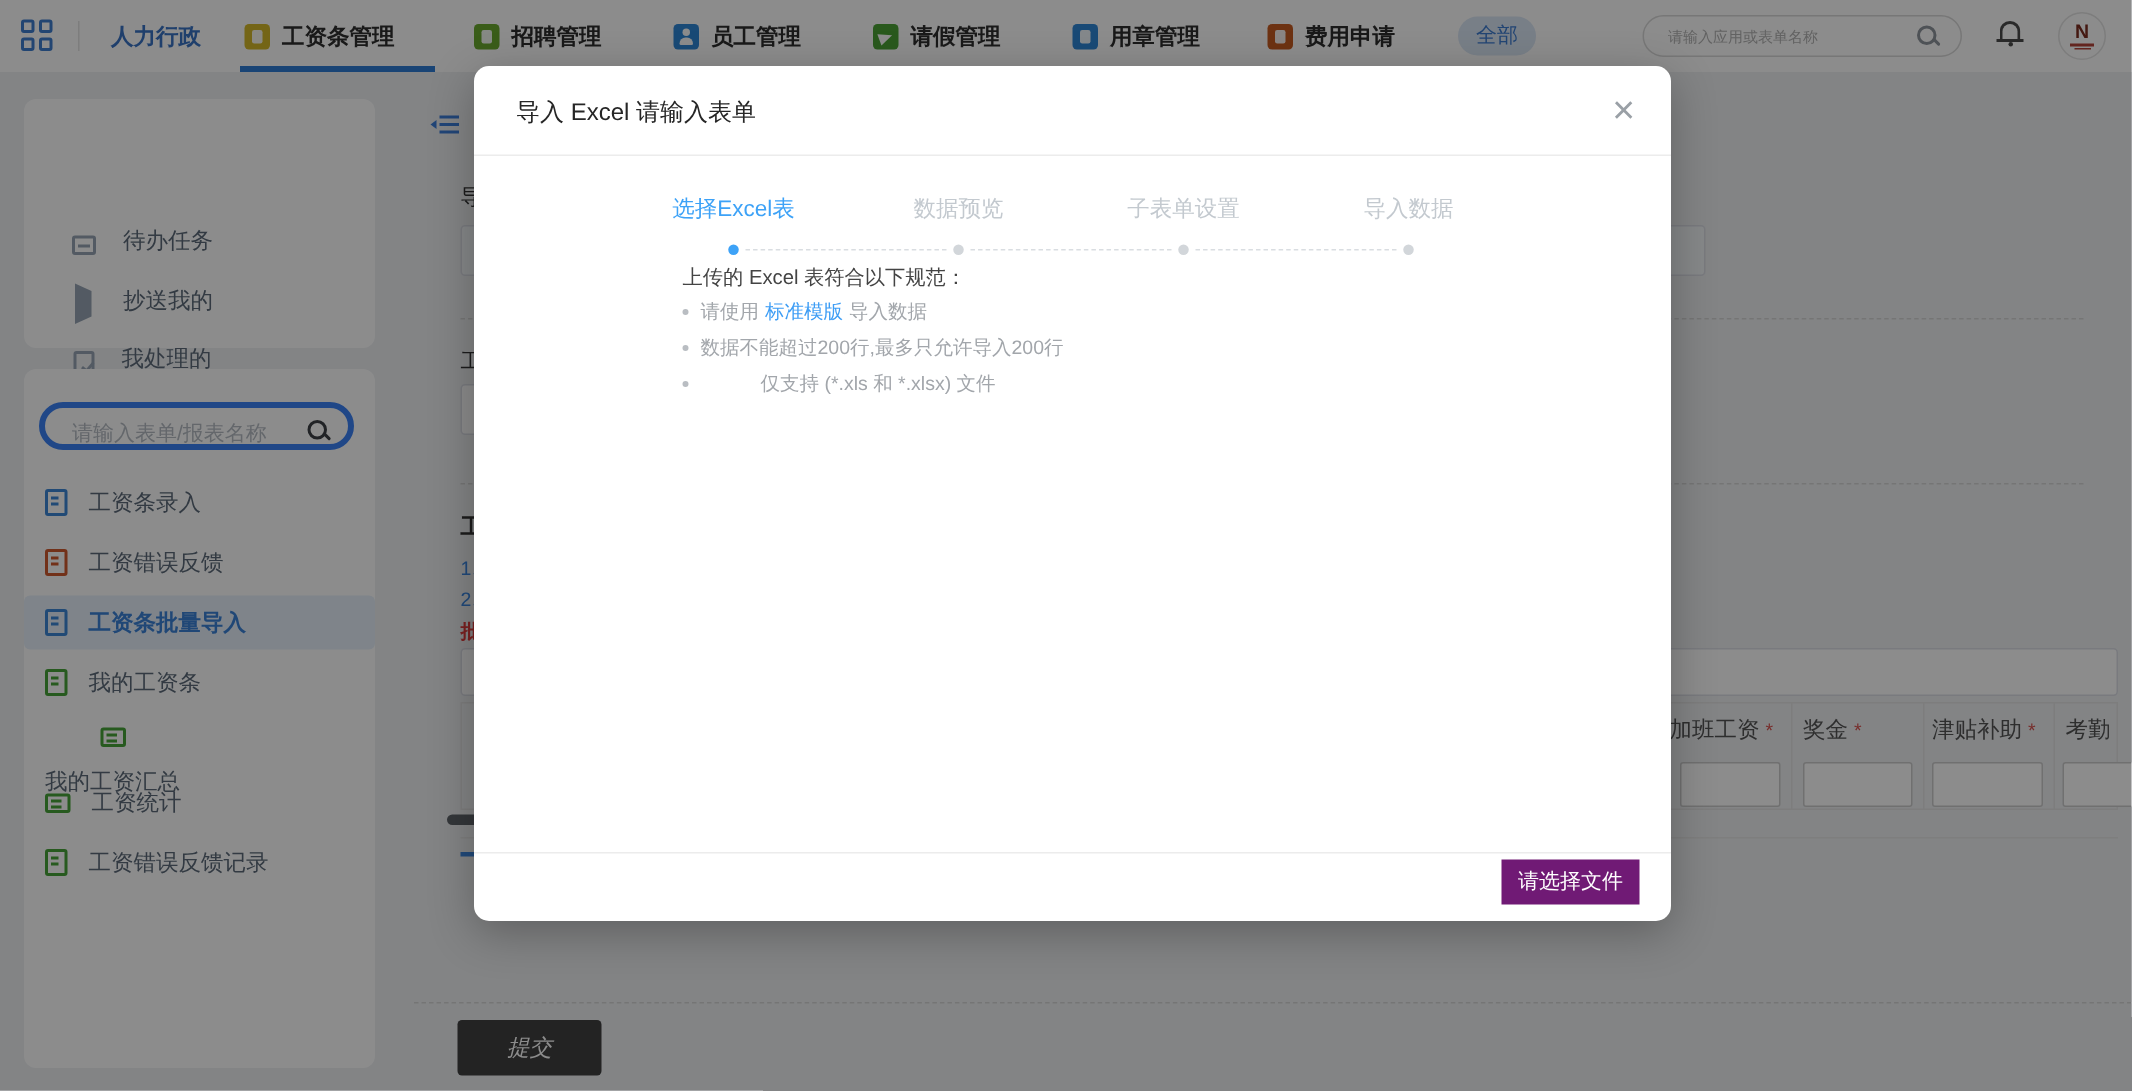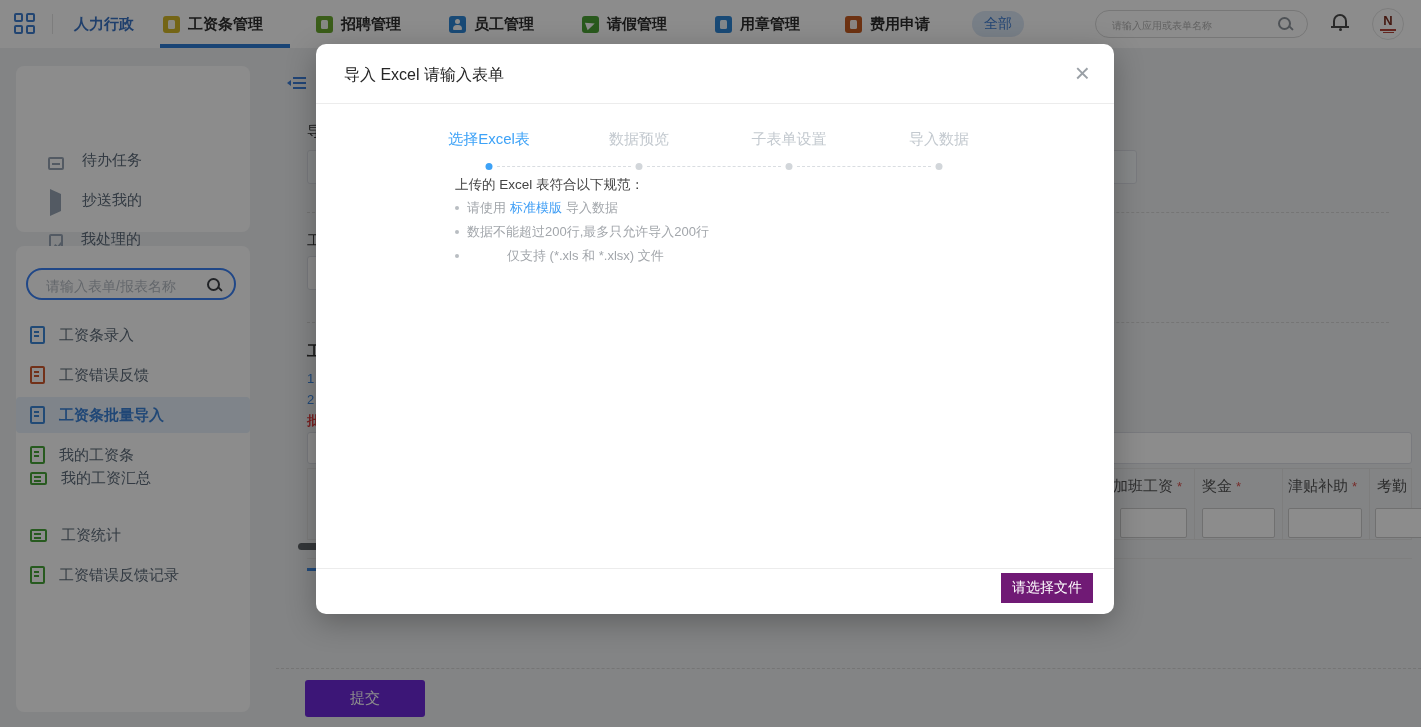--- a/index.html
+++ b/index.html
@@ -44,21 +44,21 @@
   .card2{left:16px;top:246px;width:234px;height:466px;}
   .quick-item{position:absolute;left:32px;height:20px;display:flex;align-items:flex-end;gap:18px;color:#5d6b7a;font-size:15px;cursor:pointer;}
   .qic{position:relative;width:16px;height:16px;display:inline-block;color:#97a5b4;flex:0 0 auto;}
   .qic-cal{border:2px solid currentColor;border-radius:2px;width:12px;height:9px;margin-top:4px;box-sizing:content-box;}
   .qic-cal::before{content:"";position:absolute;left:2px;top:4px;width:8px;height:2px;background:currentColor;}
   .qic-send{width:0;height:0;border-left:11px solid #97a5b4;border-top:5px solid transparent;border-bottom:5px solid transparent;transform:rotate(-25deg);margin:3px 0 0 2px;}
   .qic-clip{border:2px solid currentColor;border-radius:2px;width:10px;height:11px;margin:2px 0 0 1px;box-sizing:content-box;}
   .qic-clip::after{content:"";position:absolute;left:5px;top:4px;width:3px;height:6px;border-right:2px solid currentColor;border-bottom:2px solid currentColor;transform:rotate(40deg);}
   .qic-edit{border:2px solid currentColor;border-radius:2px;width:11px;height:11px;margin-top:3px;box-sizing:content-box;}
   .qic-edit::after{content:"";position:absolute;left:8px;top:-2px;width:2px;height:13px;background:currentColor;transform:rotate(45deg);}
-  .side-search{position:absolute;left:26px;top:268px;width:210px;height:32px;border:2px solid #3b82f6;border-radius:16px;box-sizing:border-box;background:#fff;}
+  .side-search{position:absolute;left:26px;top:268px;width:210px;height:32px;border:4px solid #3b82f6;border-radius:16px;box-sizing:border-box;background:#fff;}
   .side-search input{position:absolute;left:16px;top:5px;width:155px;height:20px;border:none;outline:none;font-size:14px;background:transparent;color:#555;font-family:inherit;}
   .side-search input::placeholder{color:#b6bcc4;}
   .side-search .mag{right:14px;top:8px;border-color:#3c4046;}
   .side-search .mag::after{background:#3c4046;}
   .menu-item{position:absolute;left:30px;height:20px;display:flex;align-items:center;gap:14px;color:#5d6b7a;font-size:15px;cursor:pointer;z-index:2;}
   .menu-active-bg{position:absolute;left:16px;top:397px;width:234px;height:36px;background:#e7f1fc;border-radius:4px;z-index:1;}
   .menu-item.active{color:#3b82d8;font-weight:bold;}
   .mic{position:relative;width:11px;height:14px;border:2px solid currentColor;border-radius:2px;box-sizing:content-box;flex:0 0 auto;}
   .mic::after{content:"";position:absolute;left:2px;top:3px;width:5px;height:2px;background:currentColor;box-shadow:0 4px 0 currentColor;}
   .mic-board{width:13px;height:9px;}
@@ -75,21 +75,21 @@
   .note{position:absolute;left:307px;font-size:13px;color:#3d87e0;}
   .note.warn{color:#e03c3c;font-weight:bold;}
   .tbl{position:absolute;left:307px;top:468px;width:1105px;height:72px;border:1px solid #e4e4e4;box-sizing:border-box;background:transparent;}
   .tbl-v{position:absolute;top:468px;width:1px;height:72px;background:#e4e4e4;}
   .th{position:absolute;top:477px;font-size:15px;color:#555;white-space:nowrap;}
   .th .req{color:#d9534f;margin-left:4px;font-size:13px;}
   .cell-input{position:absolute;top:508px;height:30px;border:1px solid #ccc;border-radius:2px;background:#fff;box-sizing:border-box;}
   .hscroll-thumb{position:absolute;left:298px;top:543px;width:60px;height:7px;border-radius:4px;background:#60646a;cursor:pointer;}
   .tbl-bottom{position:absolute;left:307px;top:558px;width:1105px;height:1px;background:#e6e6e6;}
   .add-dash{position:absolute;left:307px;top:568px;width:9px;height:3px;background:#3d87e0;cursor:pointer;}
-  .submit-btn{position:absolute;left:305px;top:680px;width:120px;height:37px;background:#6d28d9;border-radius:3px;color:#fff;font-size:15px;display:flex;align-items:center;justify-content:center;cursor:pointer;}
+  .submit-btn{position:absolute;left:305px;top:680px;width:96px;height:37px;background:#404040;border-radius:3px;color:#fff;font-size:15px;display:flex;align-items:center;justify-content:center;cursor:pointer;font-style:italic;}
 
   
   .scrim{position:absolute;left:0;top:0;width:1421px;height:727px;background:rgba(0,0,0,0.45);z-index:40;}
   .modal{position:absolute;left:316px;top:44px;width:798px;height:570px;background:#fff;border-radius:10px;z-index:50;box-shadow:0 8px 30px rgba(0,0,0,.28);}
   .m-header{position:absolute;left:0;top:0;width:100%;height:60px;border-bottom:1px solid #ececec;box-sizing:border-box;}
   .m-title{position:absolute;left:28px;top:21px;font-size:16px;color:#262626;font-weight:500;}
   .m-close{position:absolute;right:24px;top:14px;font-size:26px;color:#9aa0a6;line-height:30px;cursor:pointer;font-weight:300;}
   .step-label{position:absolute;top:86px;transform:translateX(-50%);font-size:15px;color:#c3c9cf;white-space:nowrap;cursor:pointer;}
   .step-label.active{color:#3da2f7;}
   .step-dot{position:absolute;top:119px;width:7px;height:7px;border-radius:50%;background:#d2d6da;transform:translateX(-50%);}
@@ -190,21 +190,21 @@
   <span>工资错误反馈</span>
 </div>
 <div class="menu-item active" style="top:405px;align-items:center;">
   <span class="mic" style="color: rgb(61, 136, 216);"></span>
   <span>工资条批量导入</span>
 </div>
 <div class="menu-item" style="top:445px;">
   <span class="mic" style="color: rgb(71, 165, 58);"></span>
   <span>我的工资条</span>
 </div>
-<div class="menu-item" style="top:468px;">
+<div class="menu-item" style="top:485px;flex-direction:column;">
   <span class="mic mic-board" style="color: rgb(71, 165, 58);"></span>
   <span>我的工资汇总</span>
 </div>
 <div class="menu-item" style="top:525px;">
   <span class="mic mic-board" style="color: rgb(71, 165, 58);"></span>
   <span>工资统计</span>
 </div>
 <div class="menu-item" style="top:565px;">
   <span class="mic" style="color: rgb(71, 165, 58);"></span>
   <span>工资错误反馈记录</span>

